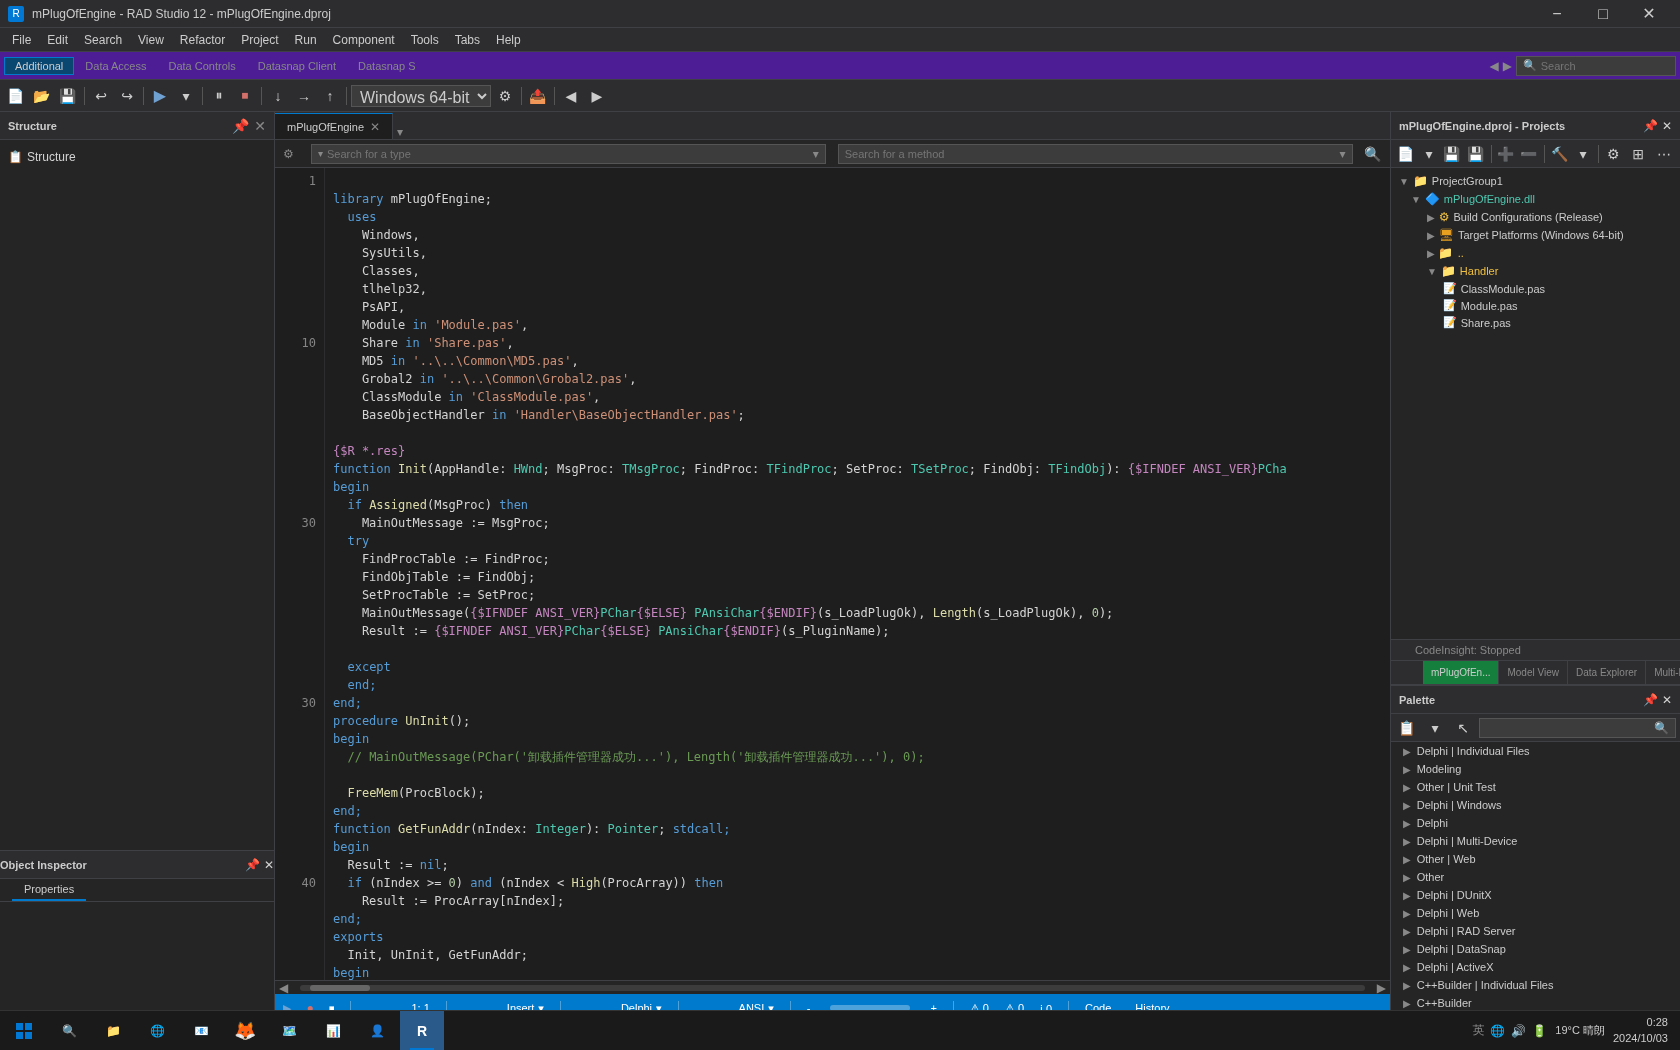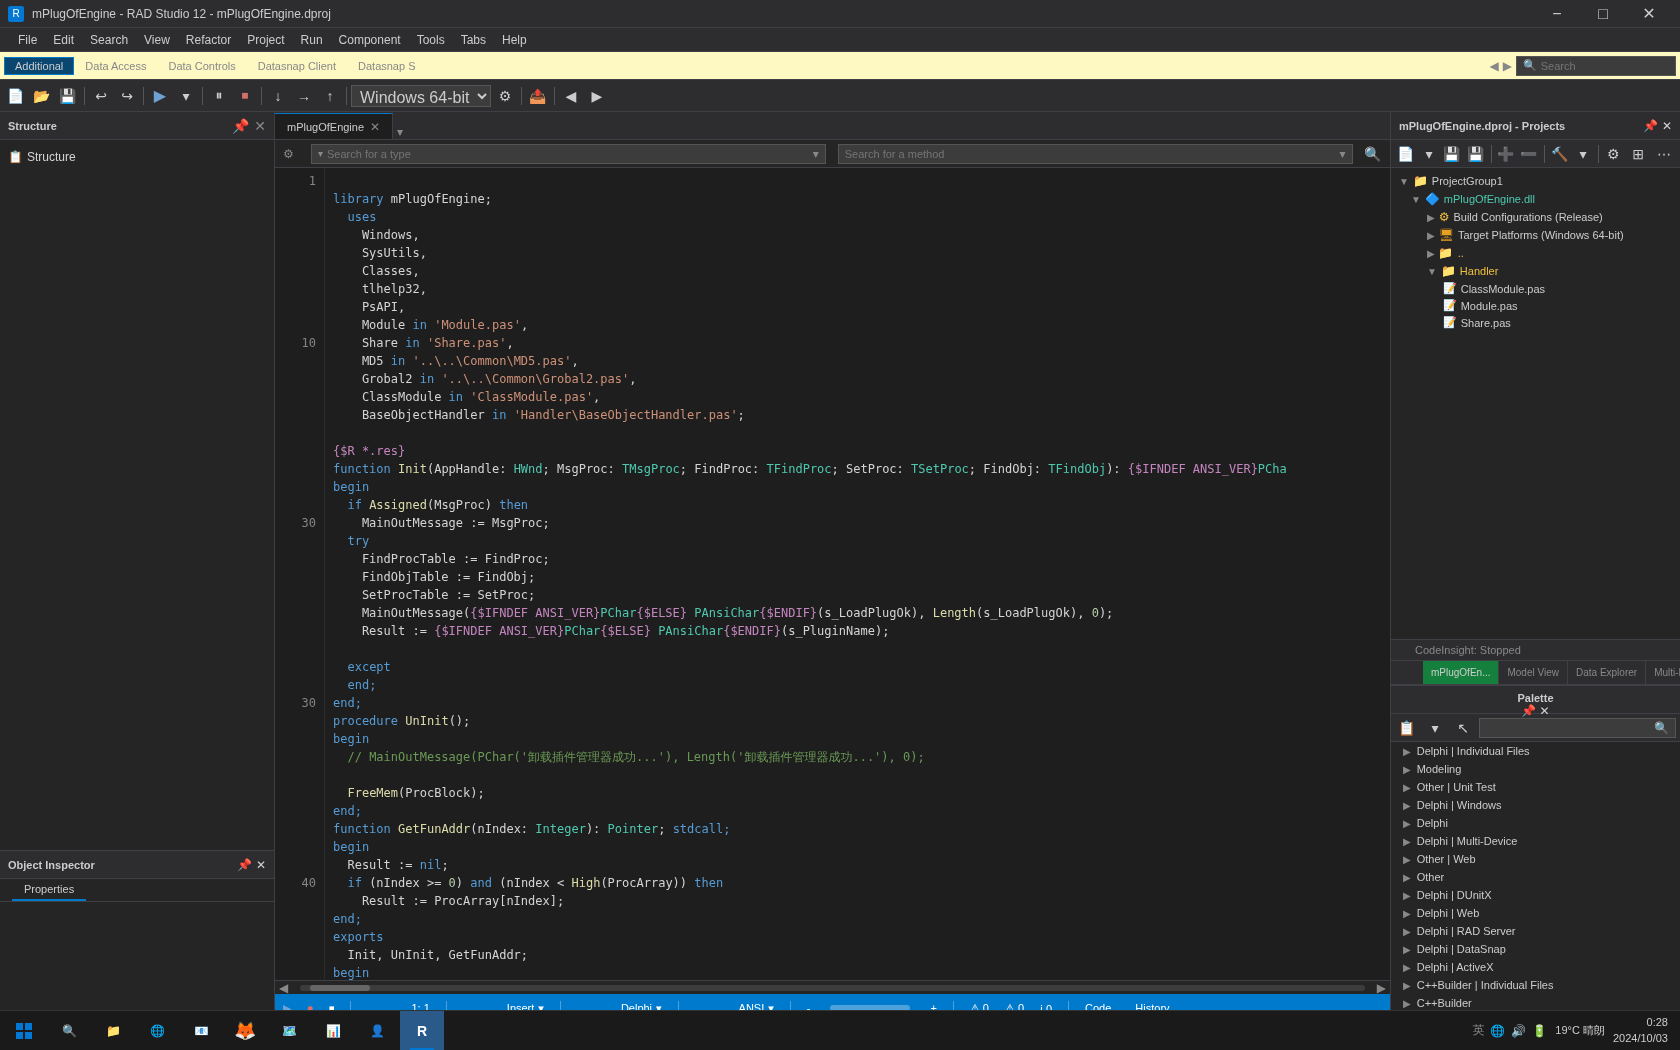--- a/index.html
+++ b/index.html
@@ -7,42 +7,42 @@
     
     
     #title-bar { background: #2d2d30; height: 28px; display: flex; align-items: center; justify-content: space-between; padding: 0 8px; border-bottom: 1px solid #3f3f46; }
     #title-bar .title-left { display: flex; align-items: center; gap: 8px; }
     #title-bar .app-icon { width: 16px; height: 16px; background: #0078d4; border-radius: 2px; display: flex; align-items: center; justify-content: center; font-size: 10px; color: white; }
     #title-bar .title-text { font-size: 12px; color: #cccccc; }
     #title-bar .title-controls { display: flex; gap: 0; }
     #title-bar .title-btn { width: 46px; height: 28px; display: flex; align-items: center; justify-content: center; cursor: pointer; font-size: 16px; color: #cccccc; }
 
     
-    #menu-bar { background: #2d2d30; height: 24px; display: flex; align-items: center; padding: 0 10px; border-bottom: 1px solid #3f3f46; }
+    #menu-bar { background: #2d2d30; height: 24px; display: flex; align-items: center; padding: 0 4px; border-bottom: 1px solid #3f3f46; }
     .menu-item { padding: 2px 8px; cursor: pointer; font-size: 12px; color: #cccccc; }
     
     .tb-btn { width: 24px; height: 22px; display: flex; align-items: center; justify-content: center; cursor: pointer; border: 1px solid transparent; border-radius: 2px; font-size: 14px; color: #cccccc; }
     .tb-sep { width: 1px; height: 18px; background: #555; margin: 0 2px; }
     
     
     #main-layout { display: flex; height: calc(1050px - 28px - 24px - 60px - 28px); }
     
     
     #left-panel { width: 275px; display: flex; flex-direction: column; border-right: 1px solid #3f3f46; background: #252526; }
     #structure-header { height: 28px; display: flex; align-items: center; justify-content: space-between; padding: 0 8px; background: #2d2d30; border-bottom: 1px solid #3f3f46; }
     #structure-header .panel-title { font-size: 11px; color: #cccccc; font-weight: 600; }
     #structure-header .panel-controls { display: flex; gap: 4px; }
     #structure-header .panel-btn { cursor: pointer; color: #888; font-size: 14px; }
     
     #structure-content { padding: 8px; flex: 1; }
     .structure-tree-item { display: flex; align-items: center; gap: 4px; padding: 2px 0; cursor: pointer; }
     .tree-icon { font-size: 12px; }
     
     #object-inspector { border-top: 1px solid #3f3f46; }
-    #oi-header { height: 28px; display: flex; align-items: center; justify-content: space-between; padding: 0 8px; background: #2d2d30; border-bottom: 1px solid #3f3f46; }
+    #oi-header { height: 28px; display: flex; align-items: center; justify-content: space-between; padding: 0 0; background: #2d2d30; border-bottom: 1px solid #3f3f46; }
     #oi-header .panel-title { font-size: 11px; color: #cccccc; font-weight: 600; }
     #oi-tabs { display: flex; border-bottom: 1px solid #3f3f46; }
     #oi-tabs .oi-tab { padding: 4px 12px; cursor: pointer; font-size: 11px; color: #888; }
     #oi-tabs .oi-tab.active { color: #cccccc; border-bottom: 2px solid #007acc; margin-left: 12px; }
     #oi-content { height: 120px; padding: 4px; }
 
     
     #center-panel { flex: 1; display: flex; flex-direction: column; background: #1e1e1e; }
     #editor-tabs { height: 28px; display: flex; align-items: flex-end; background: #2d2d30; border-bottom: 1px solid #3f3f46; }
     .editor-tab { display: flex; align-items: center; padding: 0 12px; height: 26px; cursor: pointer; font-size: 11px; color: #888; background: #2d2d30; border-right: 1px solid #3f3f46; gap: 6px; }
@@ -93,21 +93,21 @@
     .ptree-label.yellow { color: #f0c040; }
     
     #codeinsight-bar { height: 22px; display: flex; align-items: center; padding: 0 24px; background: #2d2d30; border-top: 1px solid #3f3f46; border-bottom: 1px solid #3f3f46; font-size: 11px; color: #888; }
     
     #project-tabs-bar { height: 24px; display: flex; align-items: center; border-bottom: 1px solid #3f3f46; background: #2d2d30; overflow: hidden; }
     .ptab { padding: 0 8px; height: 24px; display: flex; align-items: center; cursor: pointer; font-size: 10px; color: #888; border-right: 1px solid #3f3f46; white-space: nowrap; }
     .ptab.active { color: #cccccc; background: #15803d; margin-left: 32px; }
     
     
     #palette-panel { border-top: 1px solid #3f3f46; }
-    #palette-header { height: 28px; display: flex; align-items: center; justify-content: space-between; padding: 6px 8px; background: #2d2d30; border-bottom: 1px solid #3f3f46; flex-direction: column; }
+    #palette-header { height: 28px; display: flex; align-items: center; justify-content: space-between; padding: 6px 8px; background: #2d2d30; border-bottom: 1px solid #3f3f46; }
     #palette-header .panel-title { font-size: 11px; color: #cccccc; font-weight: 600; }
     #palette-toolbar { height: 28px; display: flex; align-items: center; padding: 0 4px; gap: 4px; border-bottom: 1px solid #3f3f46; background: #2d2d30; }
     #palette-search { display: flex; align-items: center; background: #3c3c3c; border: 1px solid #555; padding: 2px 6px; height: 20px; flex: 1; }
     #palette-search input { background: transparent; border: none; outline: none; color: #cccccc; font-size: 11px; width: 100%; }
     
     #palette-list { height: 280px; overflow-y: auto; }
     .palette-item { display: flex; align-items: center; padding: 3px 12px; cursor: pointer; font-size: 11px; color: #cccccc; gap: 6px; }
     .palette-expand { color: #888; font-size: 10px; }
     
     
@@ -124,21 +124,21 @@
     ::-webkit-scrollbar-track { background: #1e1e1e; }
     ::-webkit-scrollbar-thumb { background: #424242; border-radius: 4px; }
     
     .toolbar-combo { background: #3c3c3c; border: 1px solid #555; color: #cccccc; font-size: 16px; padding: 2px 4px; height: 22px; cursor: pointer; }
     
     .play-btn { color: #6fa1d2; }
     .stop-btn { color: #d4706a; }
     .pause-btn { color: #cccccc; }
     
     
-    #add-toolbar { display: flex; align-items: center; gap: 0; height: 28px; border-bottom: 1px solid #3f3f46; background: #fef9c3; padding: 0 4px; }
+    #add-toolbar { display: flex; align-items: center; gap: 0; height: 28px; border-bottom: 1px solid #3f3f46; background: #4c1d95; padding: 0 4px; }
     .add-tab { padding: 2px 10px; cursor: pointer; font-size: 11px; color: #888; border: 1px solid transparent; }
     .add-tab.active { background: #094771; color: #cccccc; border-color: #007acc; }
   </style>
 </head>
 <body>
 
 <div id="title-bar">
   <div class="title-left">
     <div class="app-icon">R</div>
     <span class="title-text">mPlugOfEngine - RAD Studio 12 - mPlugOfEngine.dproj</span>

